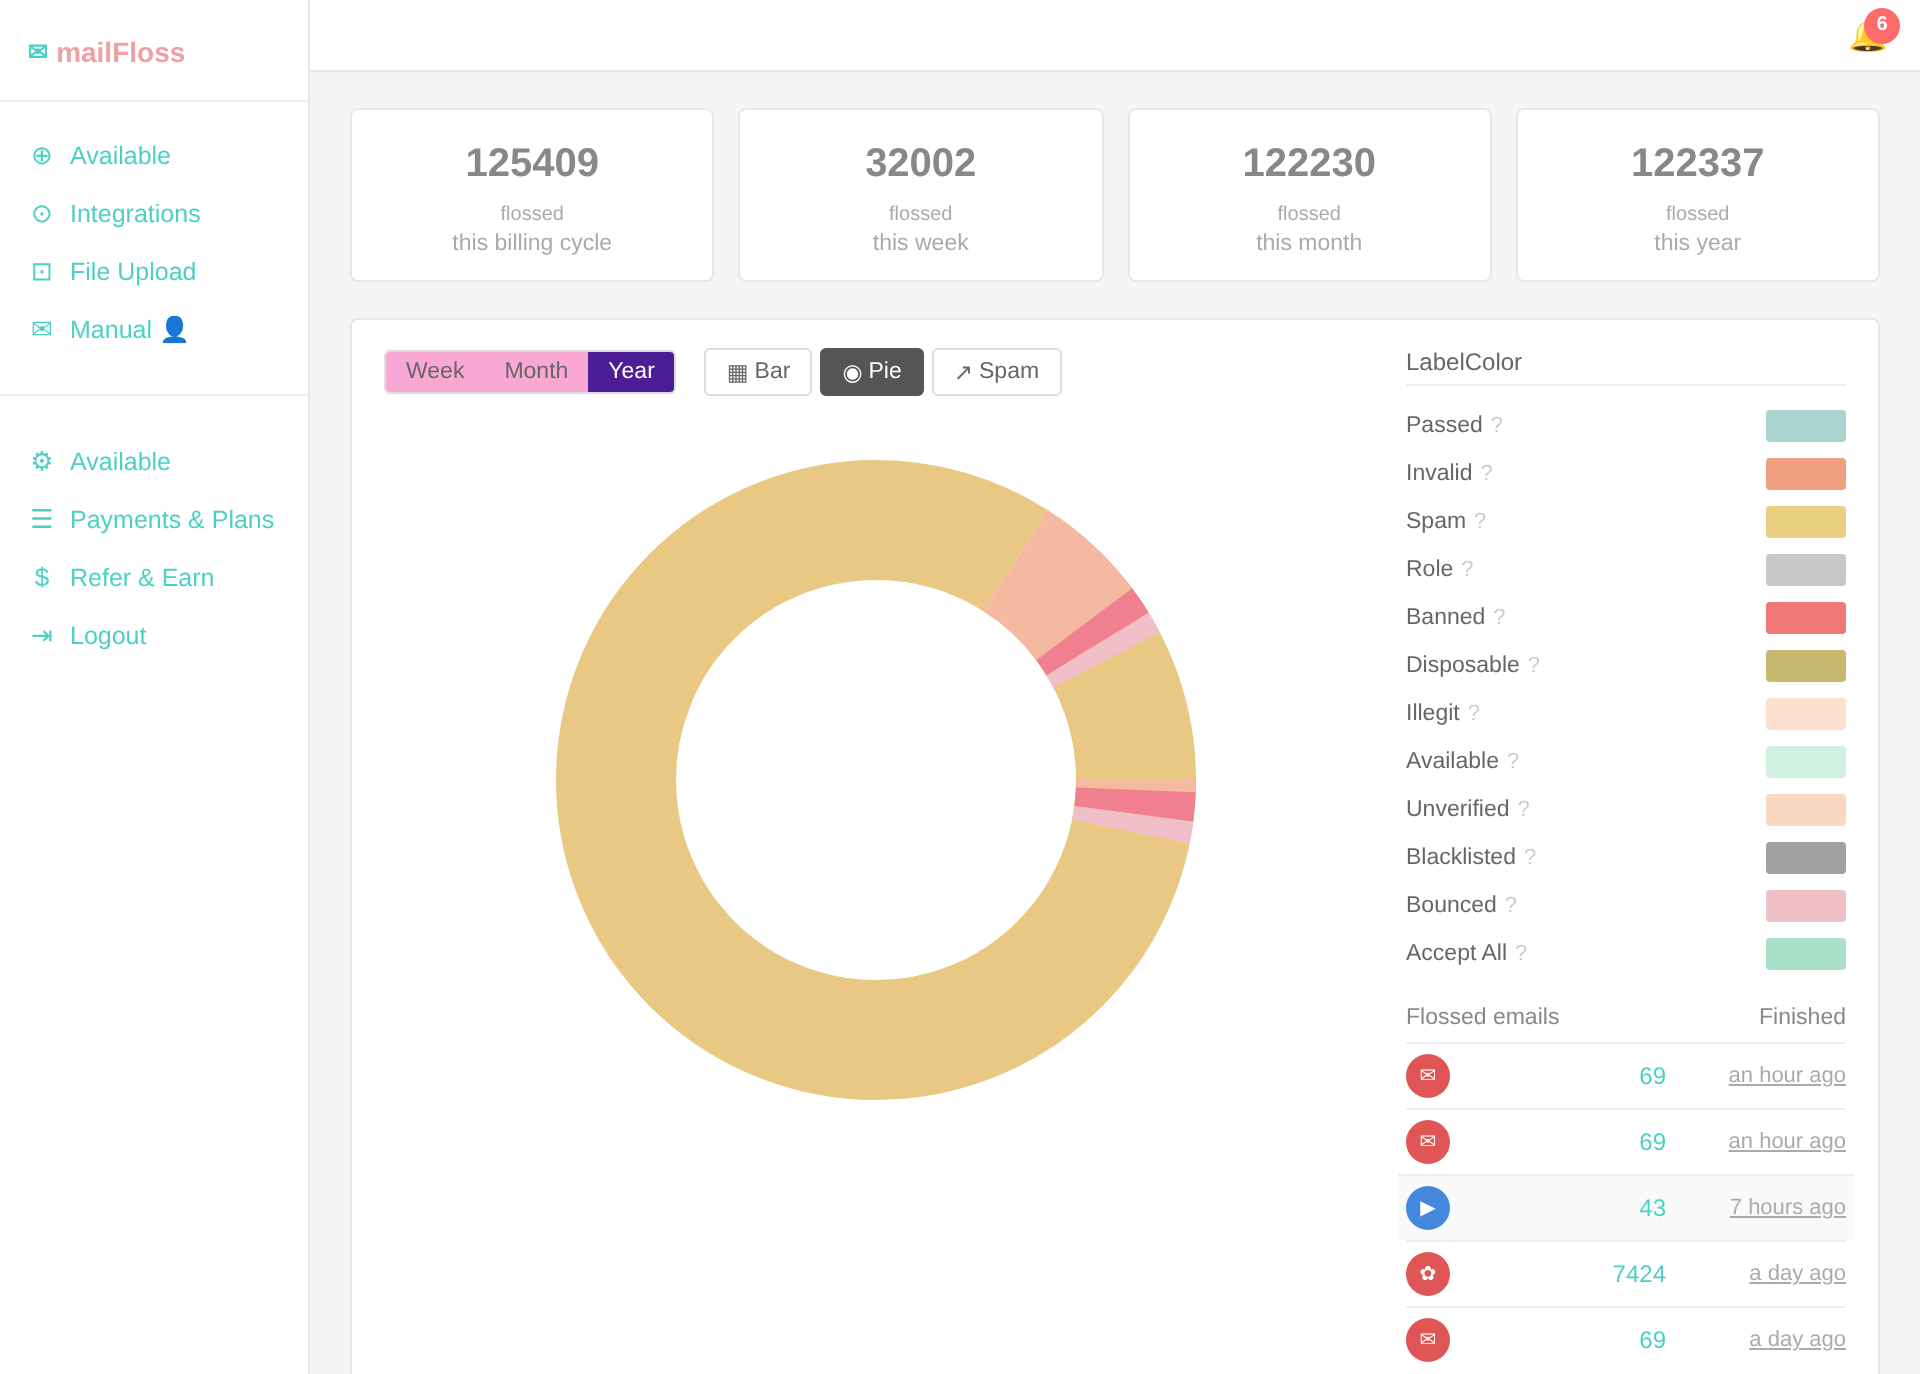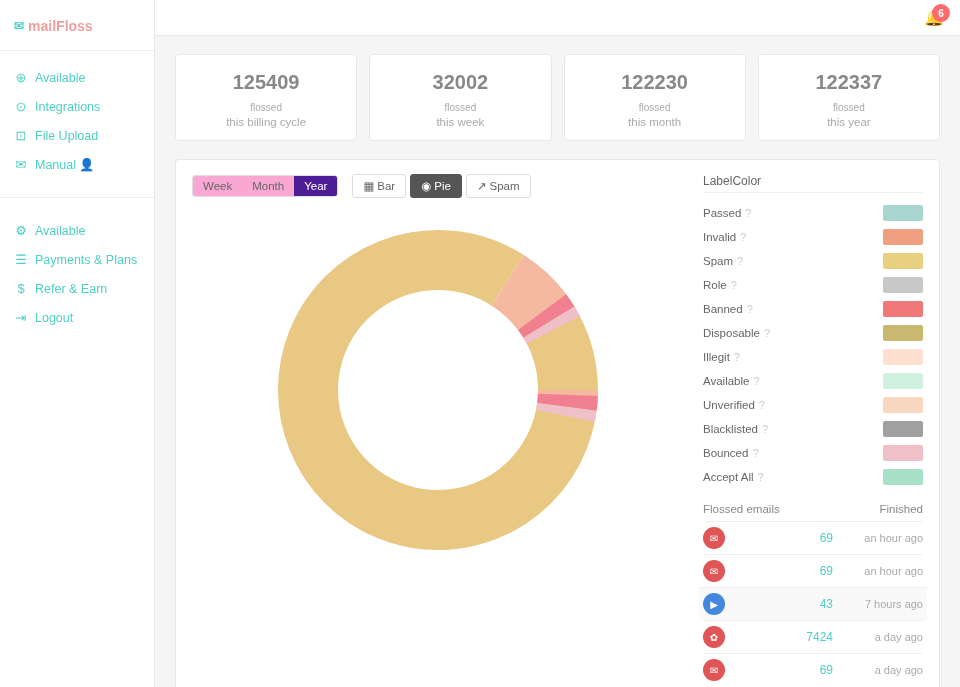--- a/index.html
+++ b/index.html
@@ -57,21 +57,21 @@
     .legend-label { display: flex; align-items: center; gap: 4px; font-size: 11.5px; color: #666; }
     .legend-q { color: #ccc; font-size: 11px; }
     .legend-color { width: 40px; height: 16px; border-radius: 2px; }
 
     
     .floss-table { margin-top: 14px; }
     .floss-header { display: flex; justify-content: space-between; font-size: 11.5px; color: #888; font-weight: 500; margin-bottom: 6px; }
     .floss-row { display: flex; align-items: center; padding: 5px 0; border-top: 1px solid #f0f0f0; }
     .floss-icon { width: 22px; height: 22px; border-radius: 50%; display: flex; align-items: center; justify-content: center; font-size: 10px; color: #fff; margin-right: 8px; flex-shrink: 0; }
     .floss-count { flex: 1; text-align: right; color: #4dd0c4; font-size: 12px; padding-right: 20px; }
-    .floss-time { font-size: 11px; color: #aaa; min-width: 70px; text-align: right; }
+    .floss-time { font-size: 11px; color: #aaa; min-width: 70px; text-align: right; text-decoration: underline; }
     .row-highlight { background: #f9f9f9; margin: 0 -4px; padding: 5px 4px; }
   </style>
 </head>
 <body>
 
 <div class="app">
 
   <div class="sidebar">
     <div class="logo-area">
       <div class="logo-text">

